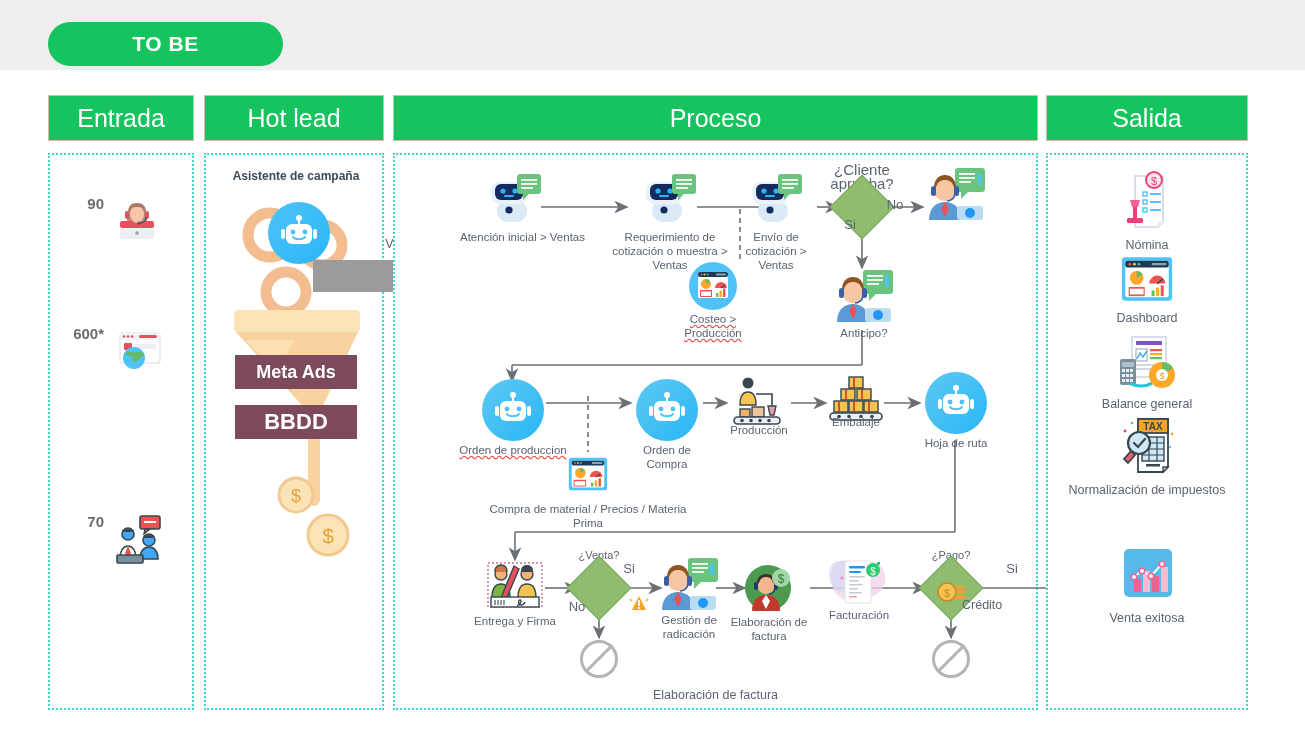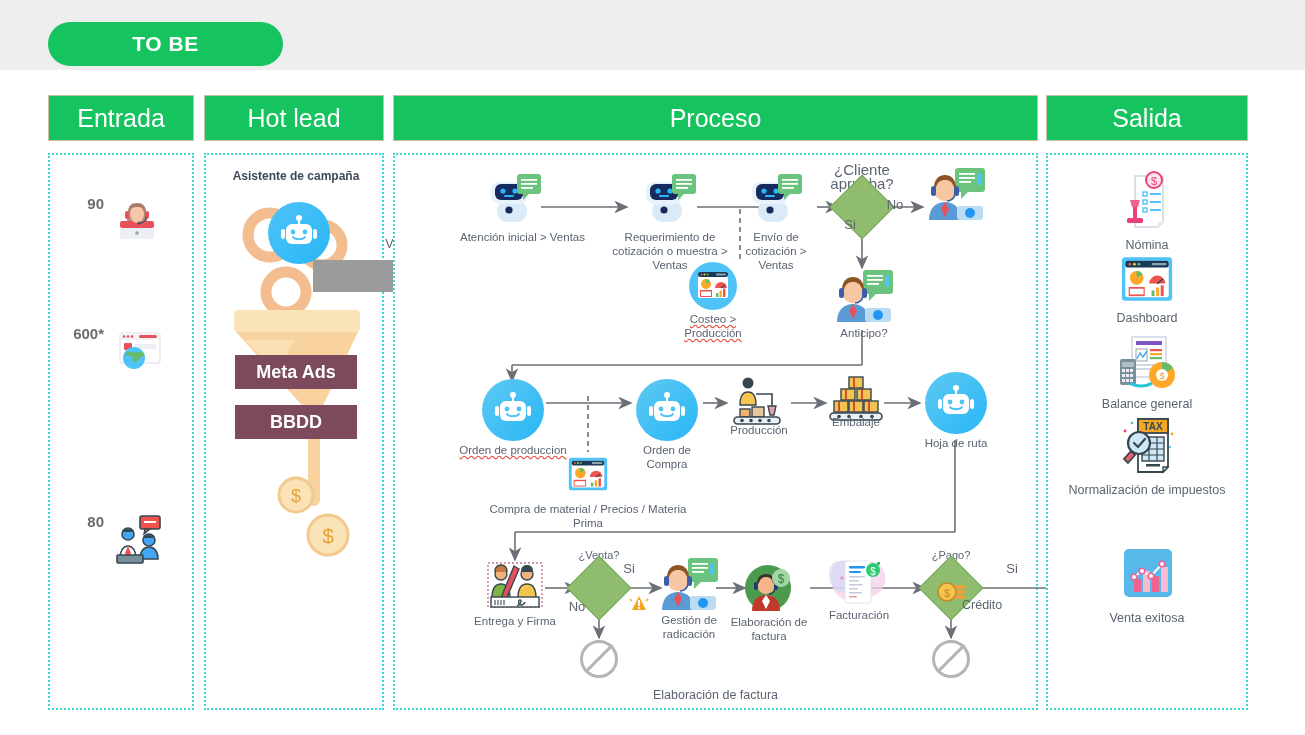--- a/index.html
+++ b/index.html
@@ -70,21 +70,21 @@
   .asistente-txt{
     position:absolute; left:0; top:14px; width:180px; text-align:center;
     font-size:12px; font-weight:bold; color:#3d4a5c; line-height:15px;
   }
   .metaads, .bbdd{
     position:absolute; left:29px; width:122px; height:34px;
     background:#7c4a5c; display:flex; align-items:center; justify-content:center;
     color:#ffffff; font-weight:bold;
   }
   .metaads{ top:200px; font-size:18px; }
-  .bbdd{ top:250px; font-size:18px; }
+  .bbdd{ top:250px; font-size:22px; }
 
   
   .node{ position:absolute; }
   .node .cap{
     position:absolute; left:50%; transform:translateX(-50%);
     text-align:center; white-space:nowrap;
     font-size:11.5px; line-height:14px; color:#5a6472;
   }
   .diamond{
     position:absolute; width:46px; height:46px; background:#8fbc6e;
@@ -161,21 +161,21 @@
         <rect x="22" y="19" width="22" height="5" rx="1" fill="#eceff4"></rect>
         <circle cx="22" cy="33" r="11" fill="#4fc3f7"></circle>
         <path d="M13 30c3 1 5 0 7 2s0 4 2 5 4-1 5-3 4-2 5-4-2-3-4-3-5 1-8 0-5-1-7 3z" fill="#66bb6a"></path>
       </svg>
     </div>
   </div>
 
 
 
   <div class="ent-row" style="top:358px">
-    <div class="ent-num">80</div>
+    <div class="ent-num">70</div>
     <div class="ent-ico">
       <svg width="54" height="52" viewBox="0 0 54 52">
         <rect x="28" y="3" width="20" height="13" rx="2" fill="#ef5350" stroke="#37474f" stroke-width="1.6"></rect>
         <path d="M33 16l-1 5 6-5z" fill="#ef5350" stroke="#37474f" stroke-width="1.4"></path>
         <rect x="32" y="8" width="12" height="2" fill="#fff"></rect>
         <circle cx="16" cy="21" r="6" fill="#42a5f5" stroke="#37474f" stroke-width="1.6"></circle>
         <path d="M16 16c3 0 5 1 5 3h-10c0-2 2-3 5-3z" fill="#37474f"></path>
         <path d="M8 46c0-9 4-13 8-13s8 4 8 13z" fill="#fff" stroke="#37474f" stroke-width="1.6"></path>
         <path d="M16 33l3 7-3 6-3-6z" fill="#ef5350"></path>
         <circle cx="37" cy="27" r="6" fill="#42a5f5" stroke="#37474f" stroke-width="1.6"></circle>

